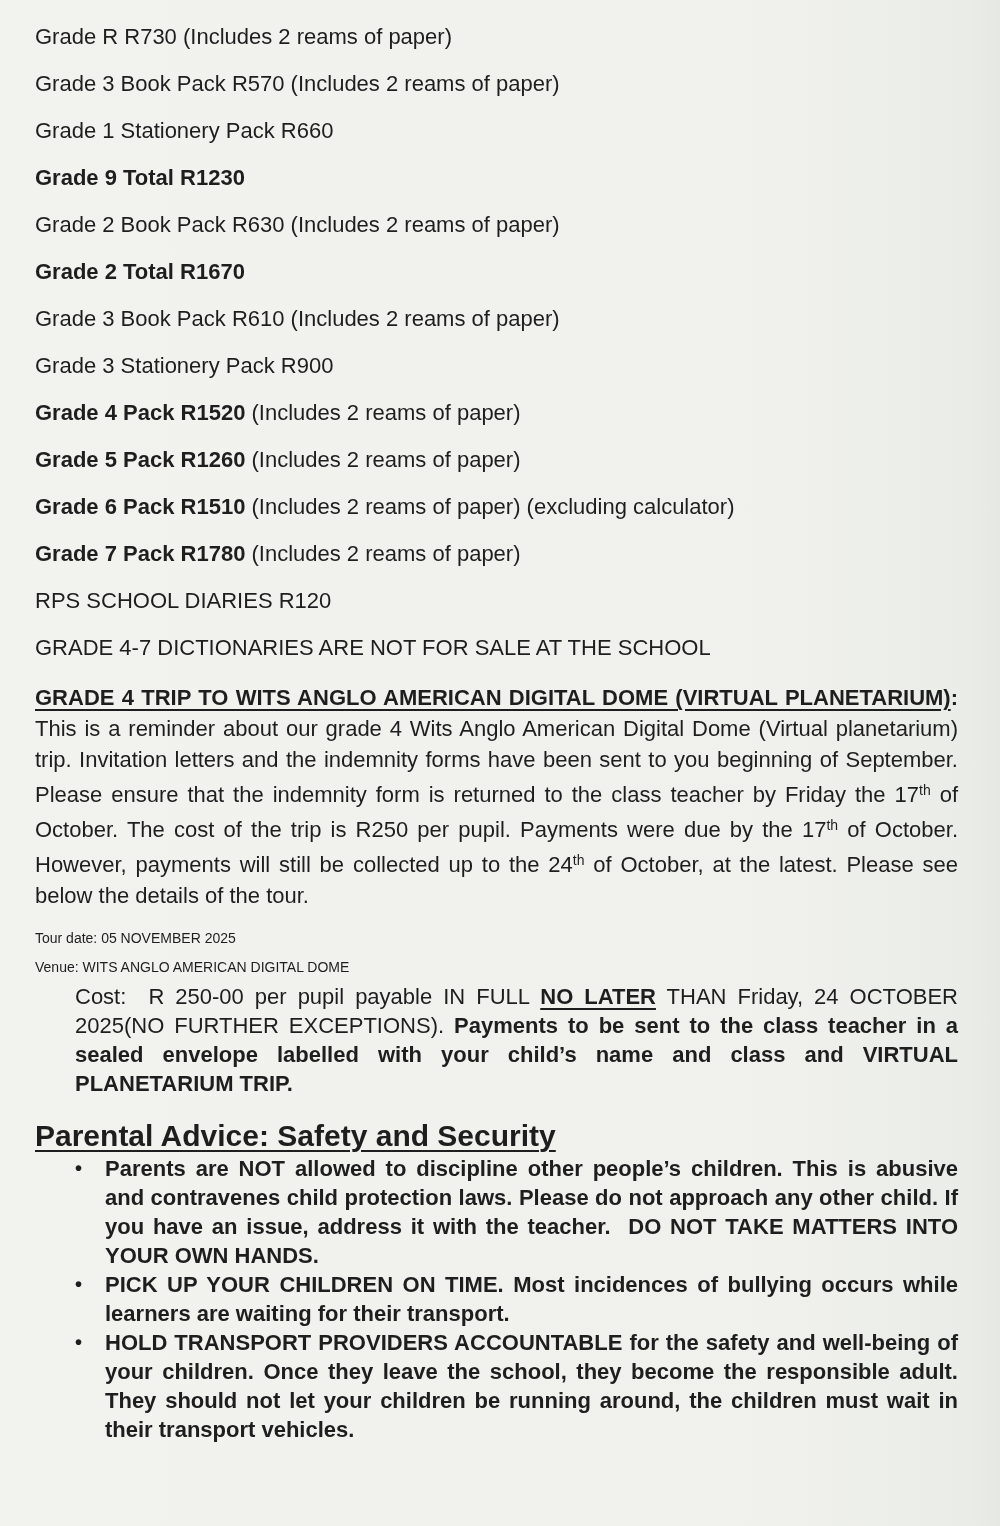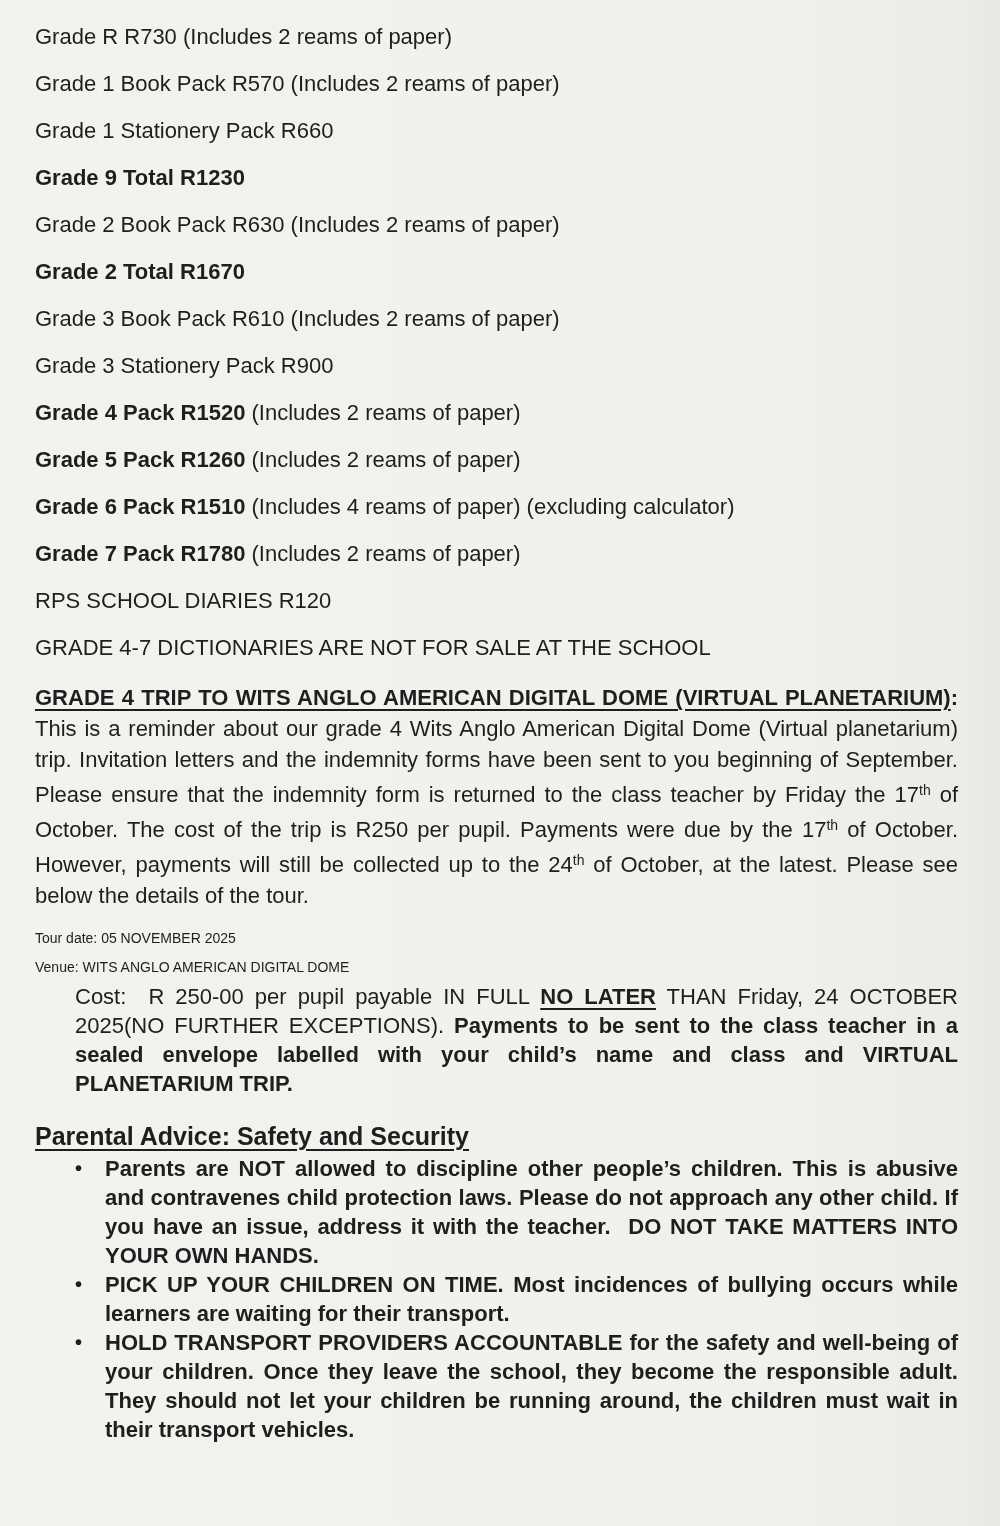--- a/index.html
+++ b/index.html
@@ -42,21 +42,21 @@
   }
   .tour-cost {
     font-size: 22px;
     line-height: 29px;
     text-align: justify;
     margin-left: 40px;
   }
 
   .advice-heading {
     margin-top: 25px;
-    font-size: 25px;
+    font-size: 30px;
     line-height: 26px;
     font-weight: 700;
     text-decoration: underline;
     text-decoration-thickness: 2px;
     text-underline-offset: 4px;
   }
   .bullet-list { margin-top: 5px; }
   .bullet {
     display: flex;
     margin-left: 40px;
@@ -74,30 +74,30 @@
     text-align: justify;
   }
 </style>
 </head>
 <body>
 
 <div class="page">
 
   <div class="price-list">
       <div class="price-item"><span>Grade R R730 (Includes 2 reams of paper)</span></div>
-      <div class="price-item"><span>Grade 1 Book Pack R570 (Includes 2 reams of paper)</span></div>
+      <div class="price-item"><span>Grade 3 Book Pack R570 (Includes 2 reams of paper)</span></div>
       <div class="price-item"><span>Grade 1 Stationery Pack R660</span></div>
       <div class="price-item"><span class="b">Grade 9 Total R1230</span></div>
       <div class="price-item"><span>Grade 2 Book Pack R630 (Includes 2 reams of paper)</span></div>
       <div class="price-item"><span class="b">Grade 2 Total R1670</span></div>
       <div class="price-item"><span>Grade 3 Book Pack R610 (Includes 2 reams of paper)</span></div>
       <div class="price-item"><span>Grade 3 Stationery Pack R900</span></div>
       <div class="price-item"><span class="b">Grade 4 Pack R1520</span><span> (Includes 2 reams of paper)</span></div>
       <div class="price-item"><span class="b">Grade 5 Pack R1260</span><span> (Includes 2 reams of paper)</span></div>
-      <div class="price-item"><span class="b">Grade 6 Pack R1510</span><span> (Includes 4 reams of paper) (excluding calculator)</span></div>
+      <div class="price-item"><span class="b">Grade 6 Pack R1510</span><span> (Includes 2 reams of paper) (excluding calculator)</span></div>
       <div class="price-item"><span class="b">Grade 7 Pack R1780</span><span> (Includes 2 reams of paper)</span></div>
       <div class="price-item"><span>RPS SCHOOL DIARIES R120</span></div>
       <div class="price-item"><span>GRADE 4-7 DICTIONARIES ARE NOT FOR SALE AT THE SCHOOL</span></div>
     </div>
 
   <p class="trip"><span class="b u">GRADE 4 TRIP TO WITS ANGLO AMERICAN DIGITAL DOME (VIRTUAL PLANETARIUM)</span><span class="b">: </span><span><span>This is a reminder about our grade 4 Wits Anglo American Digital Dome (Virtual planetarium) trip. Invitation letters and the indemnity forms have been sent to you beginning of September. Please ensure that the indemnity form is returned to the class teacher by Friday the 17</span><span class="sup">th</span><span> of October. The cost of the trip is R250 per pupil. Payments were due by the 17</span><span class="sup">th</span><span> of October. However, payments will still be collected up to the 24</span><span class="sup">th</span><span> of October, at the latest. Please see below the details of the tour.</span></span></p>
 
   <div class="tour-block">
     <div class="tour-line">Tour date: 05 NOVEMBER 2025</div>
     <div class="tour-line">Venue: WITS ANGLO AMERICAN DIGITAL DOME</div>

